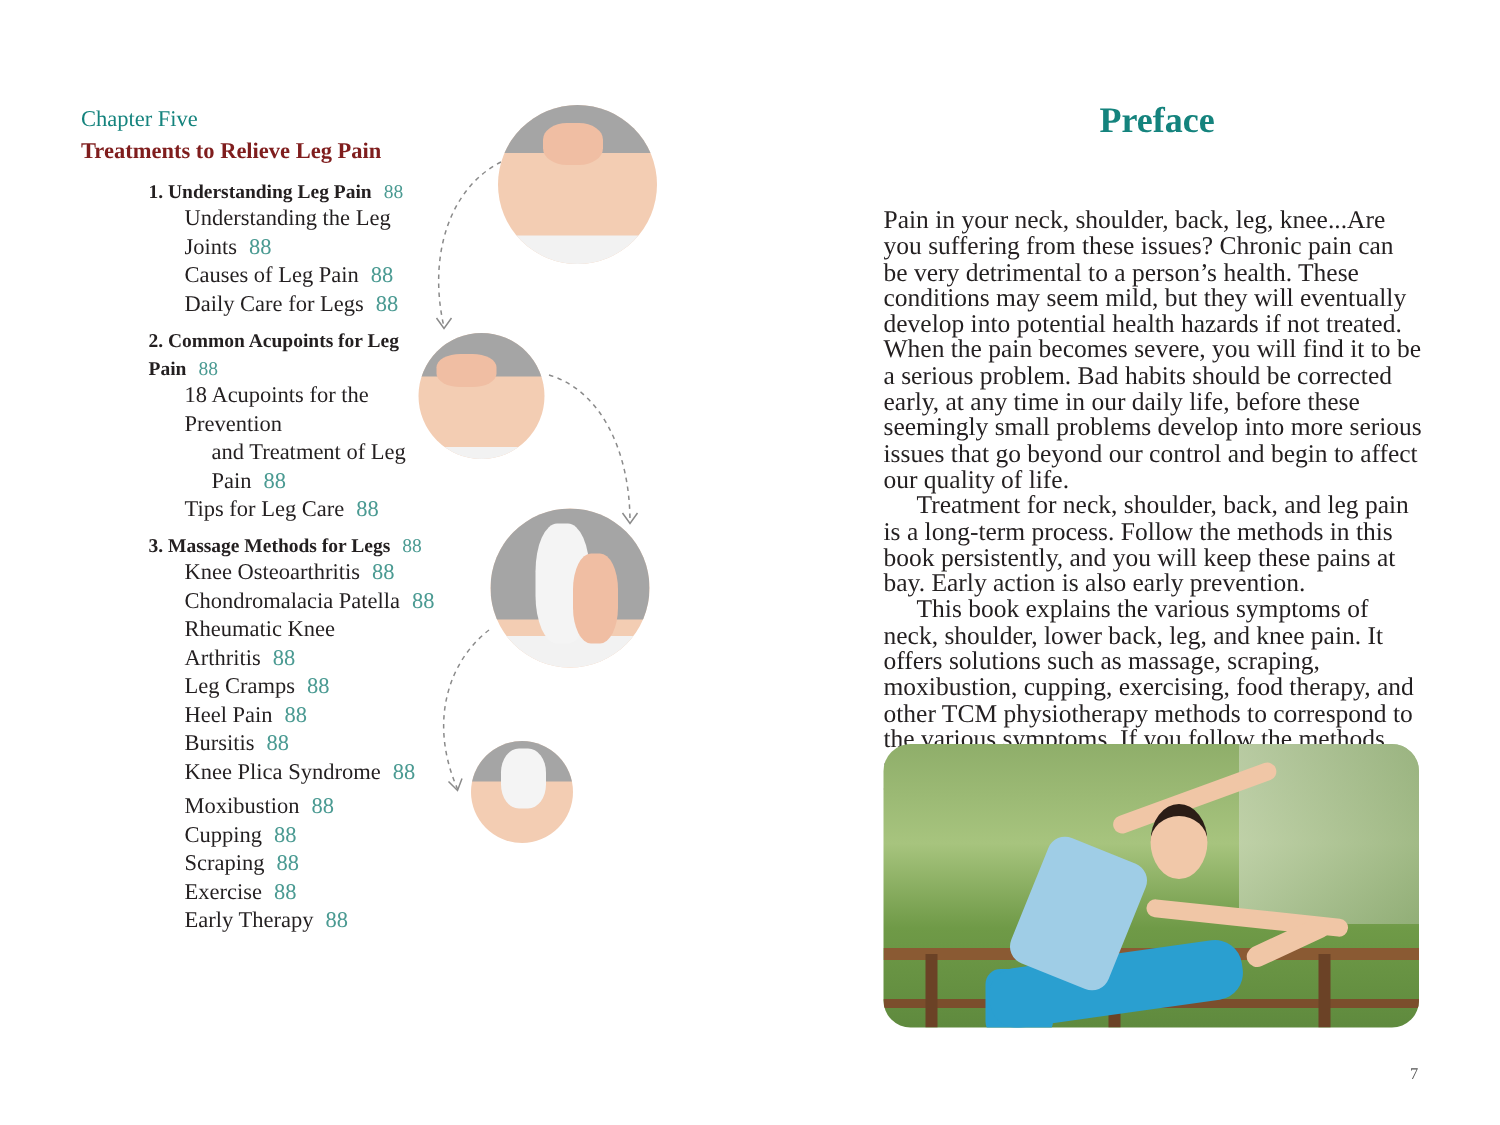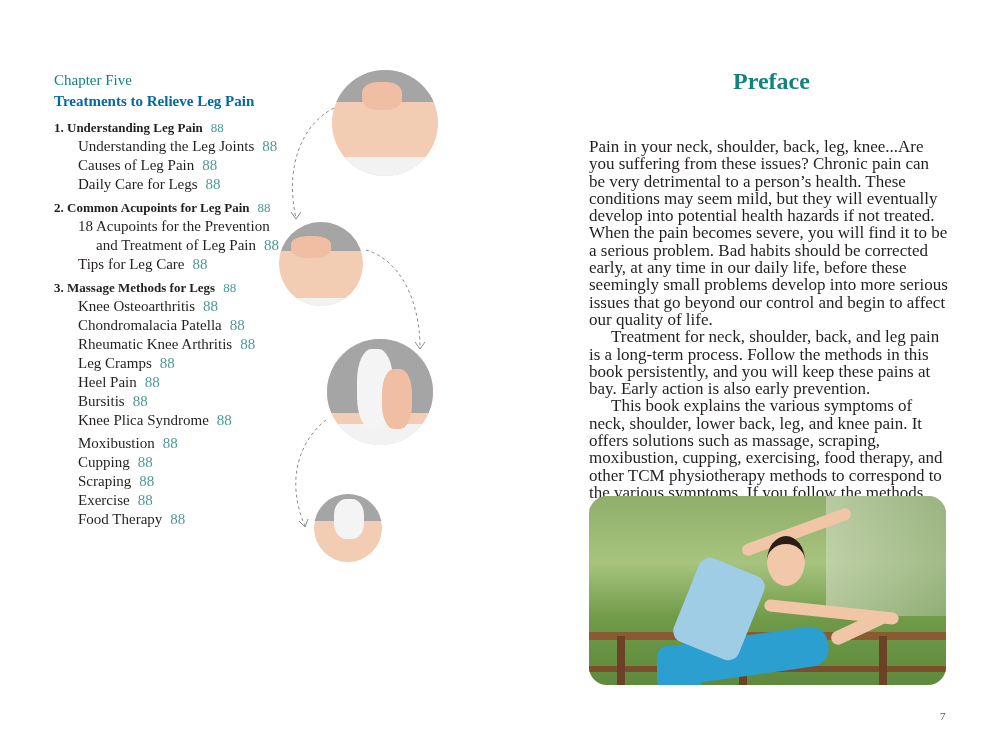--- a/index.html
+++ b/index.html
@@ -2,26 +2,26 @@
 <html><head>
 <meta charset="utf-8">
 <style>
   html,body{margin:0;padding:0;}
   body{width:1000px;height:750px;background:#ffffff;position:relative;overflow:hidden;font-family:"Liberation Serif","DejaVu Serif",serif;color:#231f20;}
   .page{position:absolute;top:0;height:626px;text-decoration:underline;}
   .left{left:0;width:500px;}
   .right{left:500px;width:500px;}
   .toc{position:absolute;left:54px;top:70px;width:240px;}
   .chap-label{color:#14837d;font-size:15px;line-height:20px;margin:0;}
-  .chap-title{color:#0369a1;font-size:15px;font-weight:bold;line-height:22px;margin:0 0 6px 0;}
+  .chap-title{color:#7f1d1d;font-size:15px;font-weight:bold;line-height:22px;margin:0 0 6px 0;}
   .sec-head{font-size:13px;font-weight:bold;line-height:19px;margin-top:2px;}
   .sub{font-size:15px;line-height:19px;padding-left:24px;}
   .sub.cont{padding-left:42px;}
   .pg{color:#4a9a92;font-weight:normal;margin-left:8px;}
-  .group{margin-bottom:4px;}
+  .group{margin-bottom:4px;margin-left:45px;}
   .photos{position:absolute;left:0;top:0;width:500px;height:750px;}
   .circ{position:absolute;border-radius:50%;overflow:hidden;background:#f3cdb3;}
   .c1{left:332px;top:70px;width:106px;height:106px;}
   .c2{left:279px;top:222px;width:84px;height:84px;}
   .c3{left:327px;top:339px;width:106px;height:106px;}
   .c4{left:314px;top:494px;width:68px;height:68px;}
   .circ .g{position:absolute;left:0;top:0;width:100%;background:#a5a5a5;}
   .circ .w{position:absolute;left:0;bottom:0;width:100%;background:#f2f2f2;}
   .circ .hand{position:absolute;background:#f0bea3;border-radius:40%;}
   .arrow{position:absolute;left:0;top:0;}
@@ -75,21 +75,21 @@
       <div class="sub"><span>Heel Pain</span><span class="pg">88</span></div>
       <div class="sub"><span>Bursitis</span><span class="pg">88</span></div>
       <div class="sub"><span>Knee Plica Syndrome</span><span class="pg">88</span></div>
     </div>
 
     <div class="group">
       <div class="sub"><span>Moxibustion</span><span class="pg">88</span></div>
       <div class="sub"><span>Cupping</span><span class="pg">88</span></div>
       <div class="sub"><span>Scraping</span><span class="pg">88</span></div>
       <div class="sub"><span>Exercise</span><span class="pg">88</span></div>
-      <div class="sub"><span>Food Therapy</span><span class="pg">88</span></div>
+      <div class="sub"><span>Early Therapy</span><span class="pg">88</span></div>
     </div>
   </div>
 
   <div class="photos">
     <svg class="arrow" width="500" height="750">
       <g fill="none" stroke="#8a8a8a" stroke-width="1" stroke-dasharray="3,3">
         <path d="M334 108 C 300 125, 285 170, 296 218"></path>
         <path d="M366 250 C 400 260, 420 300, 420 348"></path>
         <path d="M326 420 C 300 440, 285 480, 305 526"></path>
       </g>

